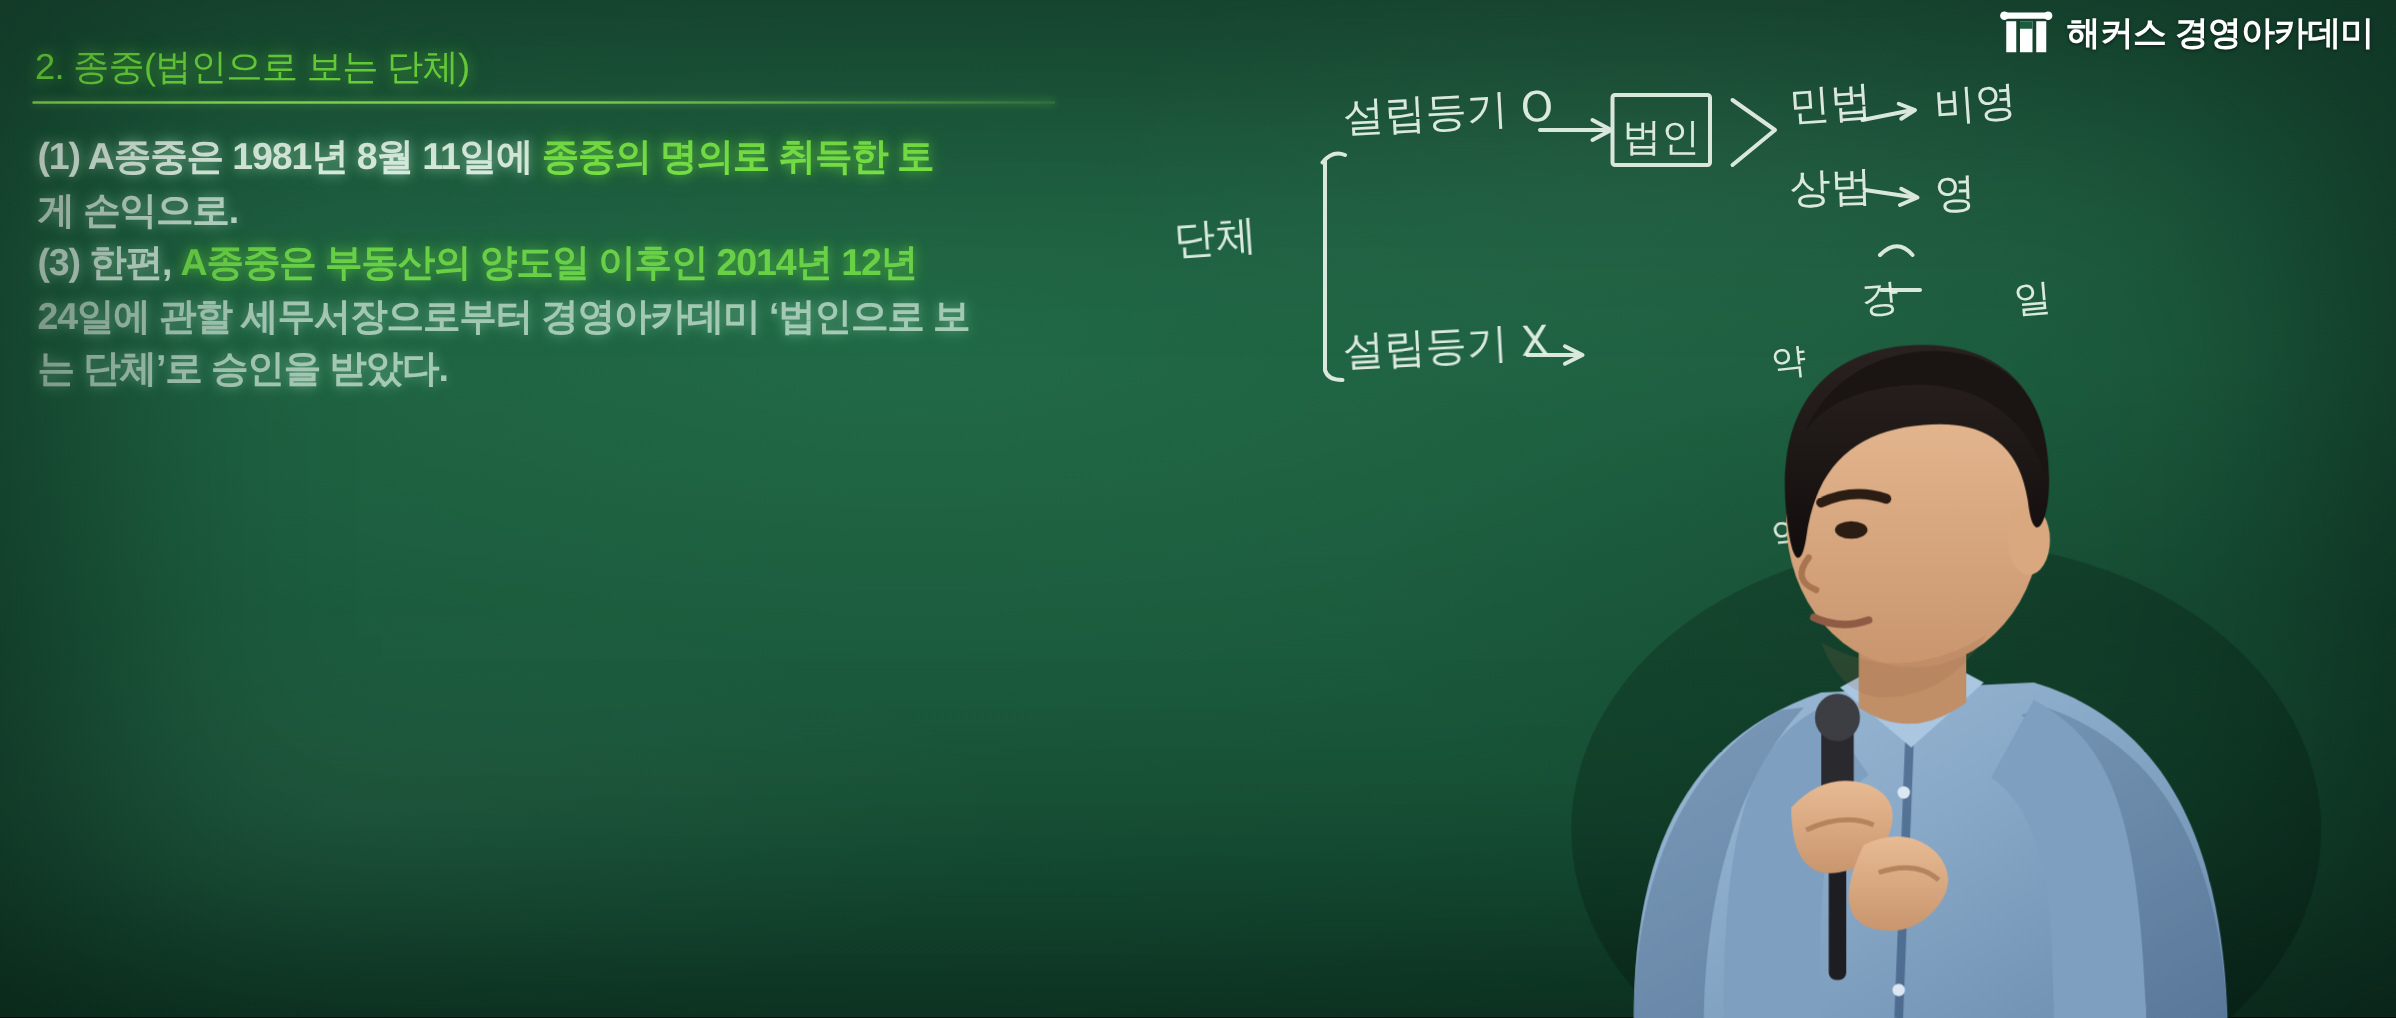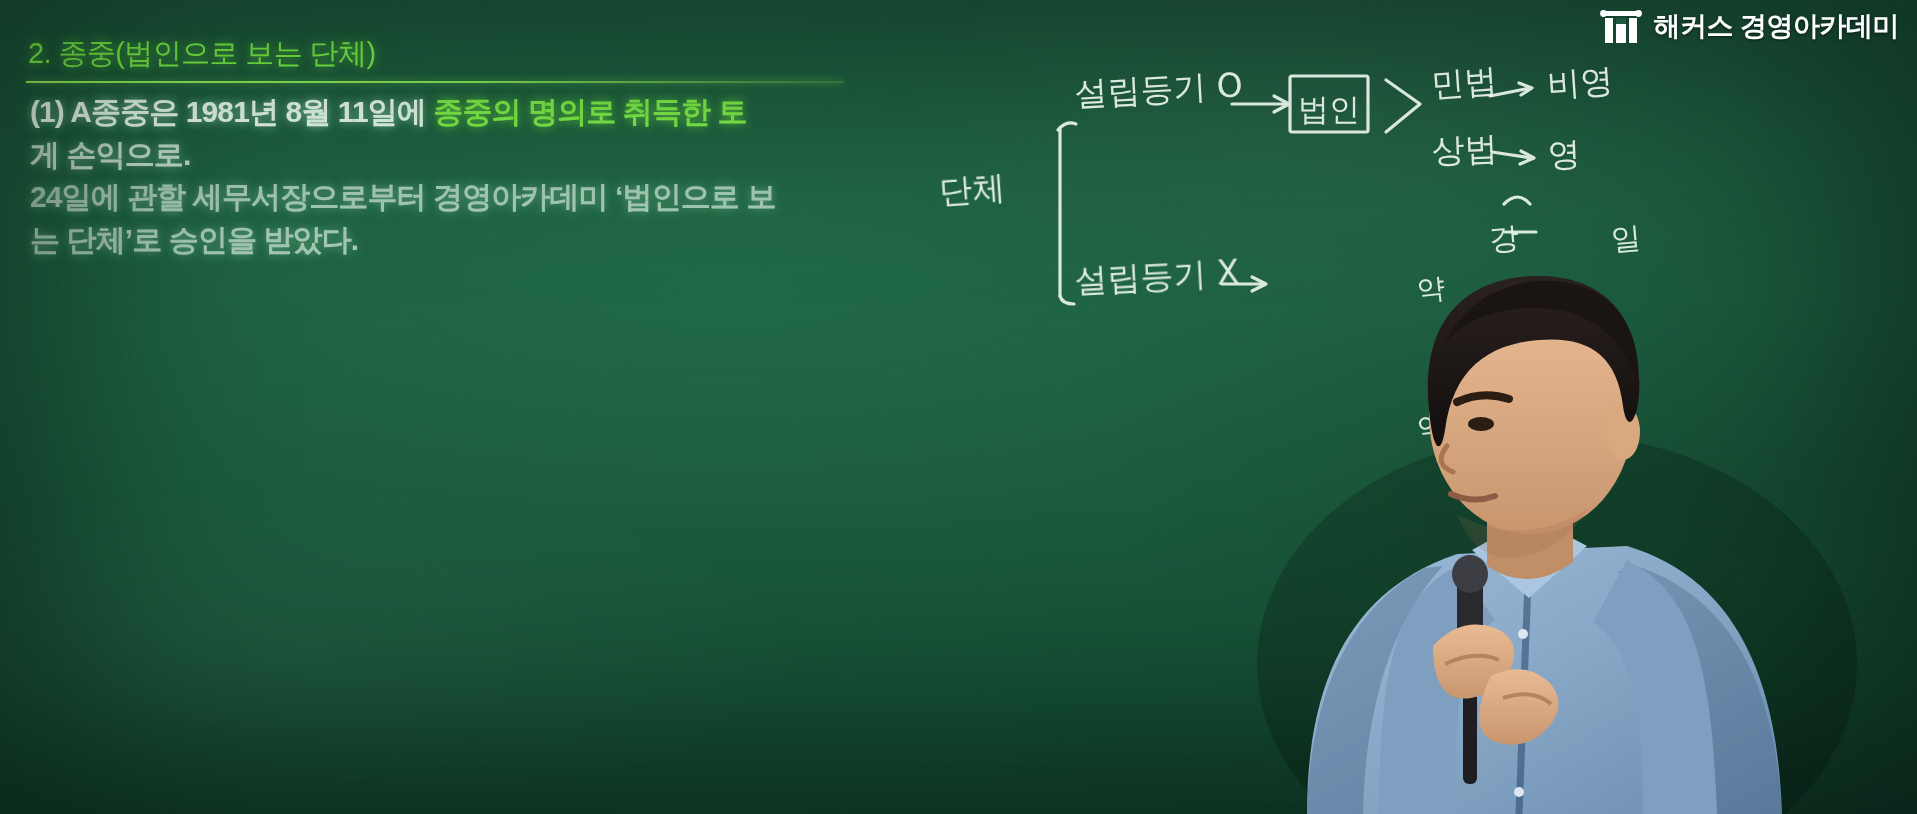--- a/index.html
+++ b/index.html
@@ -25,21 +25,21 @@
   }
   .vignette{
     position:absolute;inset:0;
     box-shadow:inset 0 0 220px 60px rgba(0,0,0,.38);
     pointer-events:none;
   }
 
   
   .logo{
     position:absolute;top:8px;right:18px;
-    display:flex;align-items:center;gap:10px;
+    display:flex;gap:10px;
     z-index:9;
   }
   .logo-mark{width:44px;height:34px;display:block;}
   .logo-text{
     color:#ffffff;font-size:27px;font-weight:bold;letter-spacing:-.5px;
     text-shadow:0 1px 3px rgba(0,0,0,.55);
     white-space:nowrap;
   }
 
   
@@ -52,21 +52,21 @@
     letter-spacing:-.6px;
     padding-left:6px;
   }
   .title-rule{
     margin-top:7px;margin-left:4px;
     height:2px;width:818px;
     background:linear-gradient(90deg,#9dff5c 0%,#8df25a 55%,rgba(140,240,90,.25) 100%);
     box-shadow:0 0 7px rgba(150,255,90,.55);
   }
   .body{
-    margin-top:8px;padding-left:8px;
+    margin-top:22px;padding-left:8px;
     font-size:30px;font-weight:bold;line-height:1.42;
     letter-spacing:-.9px;
   }
   .ln{white-space:nowrap;}
   
   .w{ color:#e9fff0; text-shadow:0 0 9px rgba(200,255,215,.55),0 0 20px rgba(120,230,160,.28); }
   .g{ color:#7ff24a; text-shadow:0 0 9px rgba(130,250,70,.60),0 0 20px rgba(100,220,60,.32); }
   
   .fade1{opacity:.92}
   .fade2{opacity:.80}
@@ -95,20 +95,23 @@
     <div class="body">
 
       <div class="ln">
         <span class="w">(1) A종중은 1981년 8월 11일에 </span><span class="g">종중의 명의로 취득한 토</span>
       </div>
 
       <div class="ln fade2">
         <span class="w">게 손익으로.</span>
       </div>
 
+      <div class="ln fade2">
+        <span class="w">(3) 한편, </span><span class="g">A종중은 부동산의 양도일 이후인 2014년 12년</span>
+      </div>
       <div class="ln fade3">
         <span class="w">24일에 관할 세무서장으로부터 경영아카데미 ‘법인으로 보</span>
       </div>
       <div class="ln fade3">
         <span class="w">는 단체’로 승인을 받았다.</span>
       </div>
     </div>
   </div>
 
   <svg class="chalk" viewBox="0 0 1917 814">

